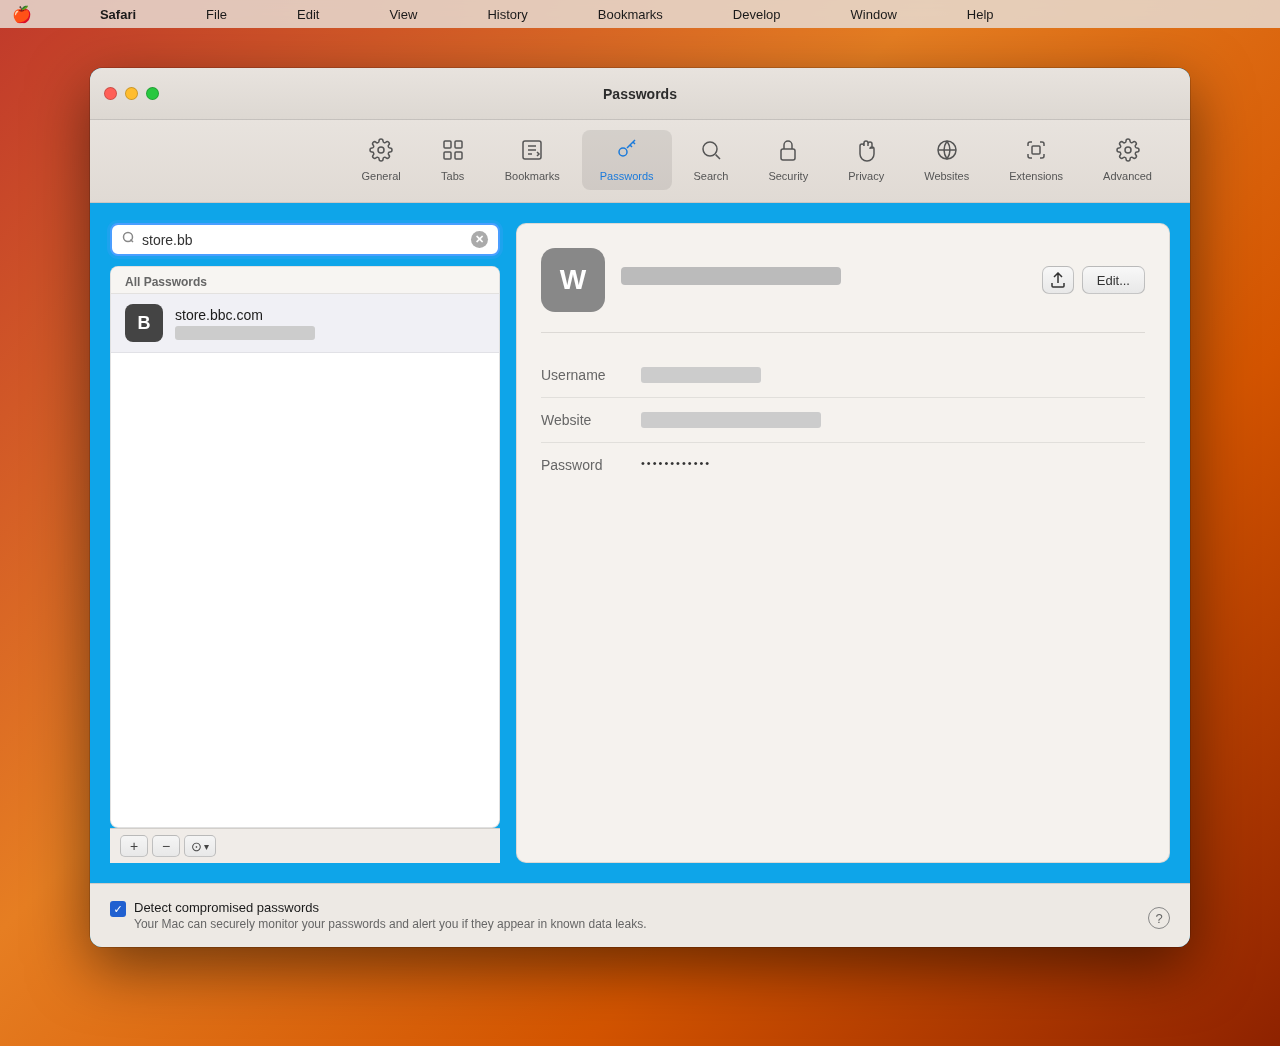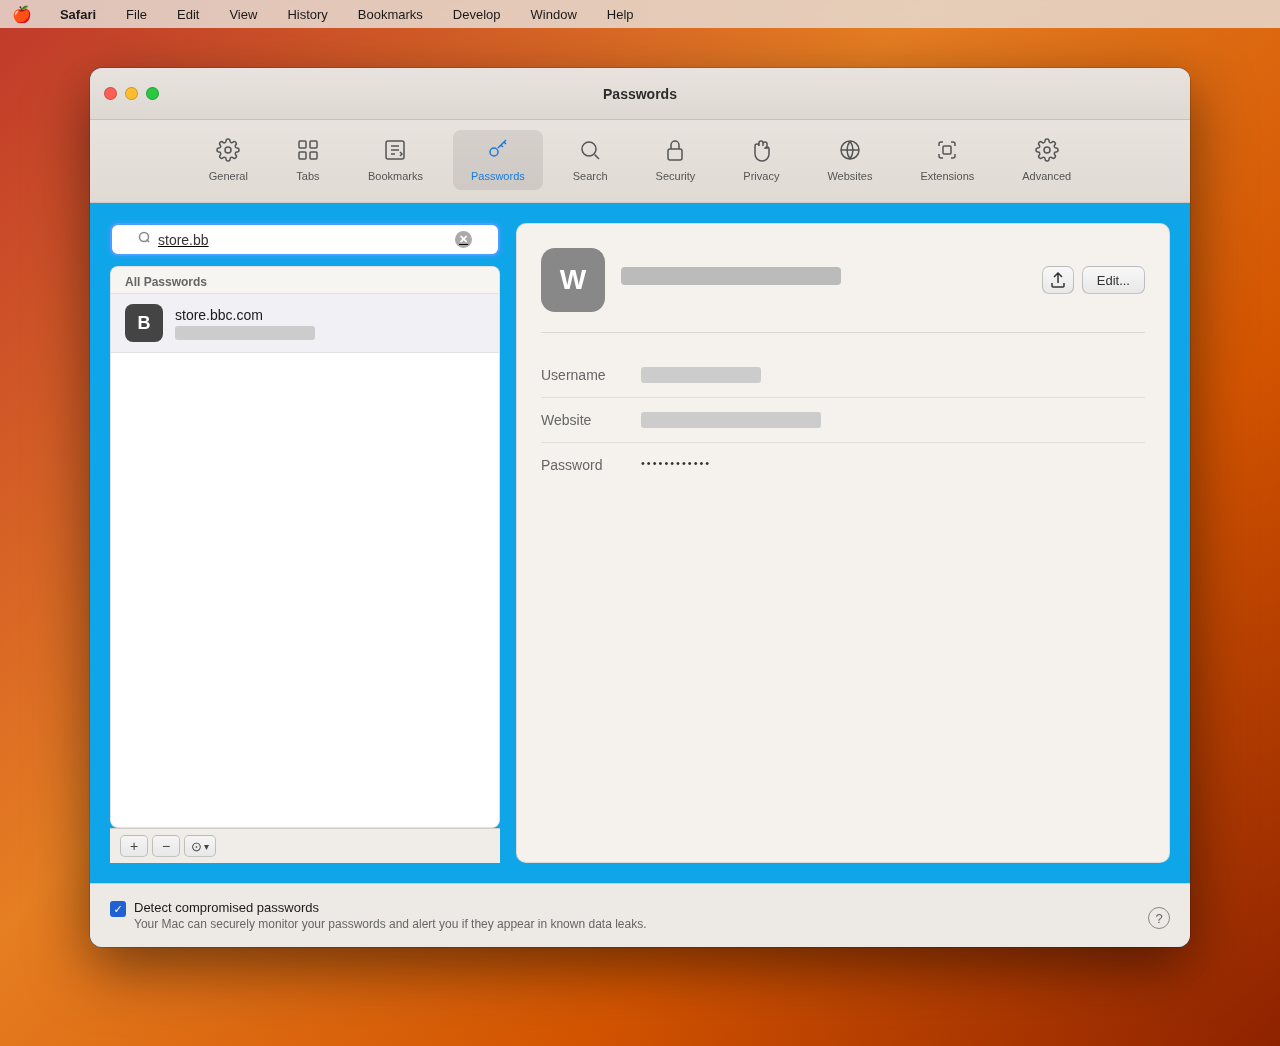--- a/index.html
+++ b/index.html
@@ -24,20 +24,21 @@
       font-size: 13px;
       font-weight: 400;
       color: #1a1a1a;
       gap: 18px;
       flex-shrink: 0;
     }
     .menubar-item {
       cursor: default;
       padding: 2px 6px;
       border-radius: 4px;
+      margin-left: 40px;
     }
     .apple-logo { font-size: 16px; margin-right: 4px; }
     .menubar-app { font-weight: 600; }
 
     
     .window-wrapper {
       display: flex;
       justify-content: center;
       align-items: flex-start;
       padding-top: 40px;
@@ -82,22 +83,22 @@
       font-size: 14px;
       font-weight: 600;
       color: #2c2c2c;
     }
 
     
     .toolbar {
       background: linear-gradient(to bottom, #e8e3de, #e0dad4);
       padding: 10px 20px 12px;
       display: flex;
-      justify-content: center;
-      gap: 12px;
+      justify-content: flex-end;
+      gap: 4px;
       border-bottom: 1px solid rgba(0,0,0,0.12);
     }
     .toolbar-item {
       display: flex;
       flex-direction: column;
       align-items: center;
       gap: 4px;
       padding: 8px 18px;
       border-radius: 8px;
       cursor: pointer;
@@ -132,25 +133,24 @@
       display: flex;
       flex-direction: column;
     }
 
     .search-box {
       display: flex;
       align-items: center;
       background: white;
       border: 2px solid #4a9eff;
       border-radius: 8px;
-      padding: 6px 26px;
+      padding: 6px 10px;
       margin-bottom: 10px;
       gap: 6px;
       box-shadow: 0 0 0 3px rgba(74, 158, 255, 0.25);
-      text-decoration: underline;
     }
     .search-icon-inner {
       color: #888;
       font-size: 14px;
     }
     .search-input {
       flex: 1;
       border: none;
       outline: none;
       font-size: 14px;

